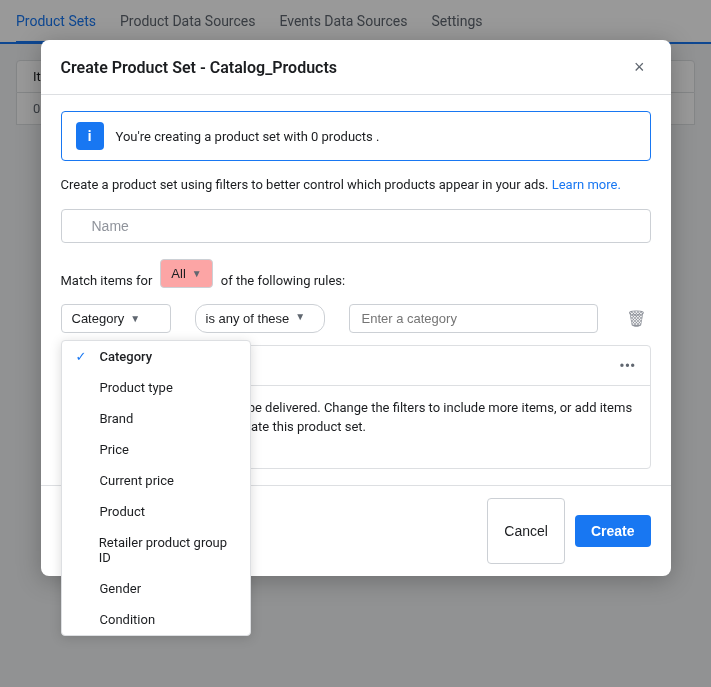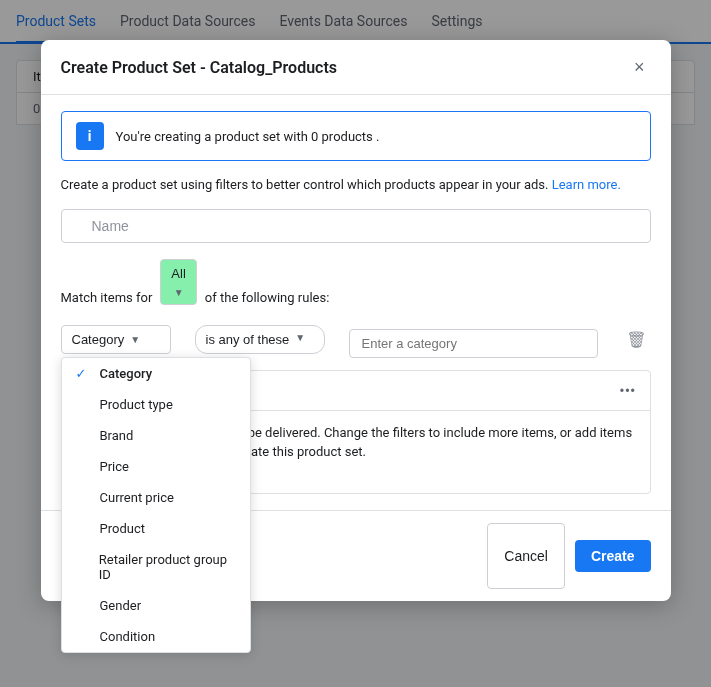--- a/index.html
+++ b/index.html
@@ -170,29 +170,28 @@
       gap: 8px;
       margin-bottom: 16px;
       font-size: 13px;
       color: #1c1e21;
     }
 
     
     .select-btn {
       border: 1px solid #ccd0d5;
       border-radius: 4px;
-      background: #86efac;
+      background: #fca5a5;
       padding: 6px 10px;
       font-size: 13px;
       cursor: pointer;
       display: flex;
       align-items: center;
       gap: 6px;
       color: #1c1e21;
-      flex-direction: column;
     }
     .chevron {
       font-size: 10px;
       color: #606770;
     }
 
     
     .filter-row {
       display: flex;
       align-items: center;
@@ -227,21 +226,20 @@
       min-width: 130px;
     }
     .filter-value-input {
       flex: 1;
       border: 1px solid #ccd0d5;
       border-radius: 4px;
       padding: 6px 12px;
       font-size: 13px;
       color: #90949c;
       outline: none;
-      margin-top: 8px;
     }
     .delete-icon {
       color: #90949c;
       font-size: 16px;
       cursor: pointer;
       padding: 4px;
     }
 
     
     .dropdown-menu {

